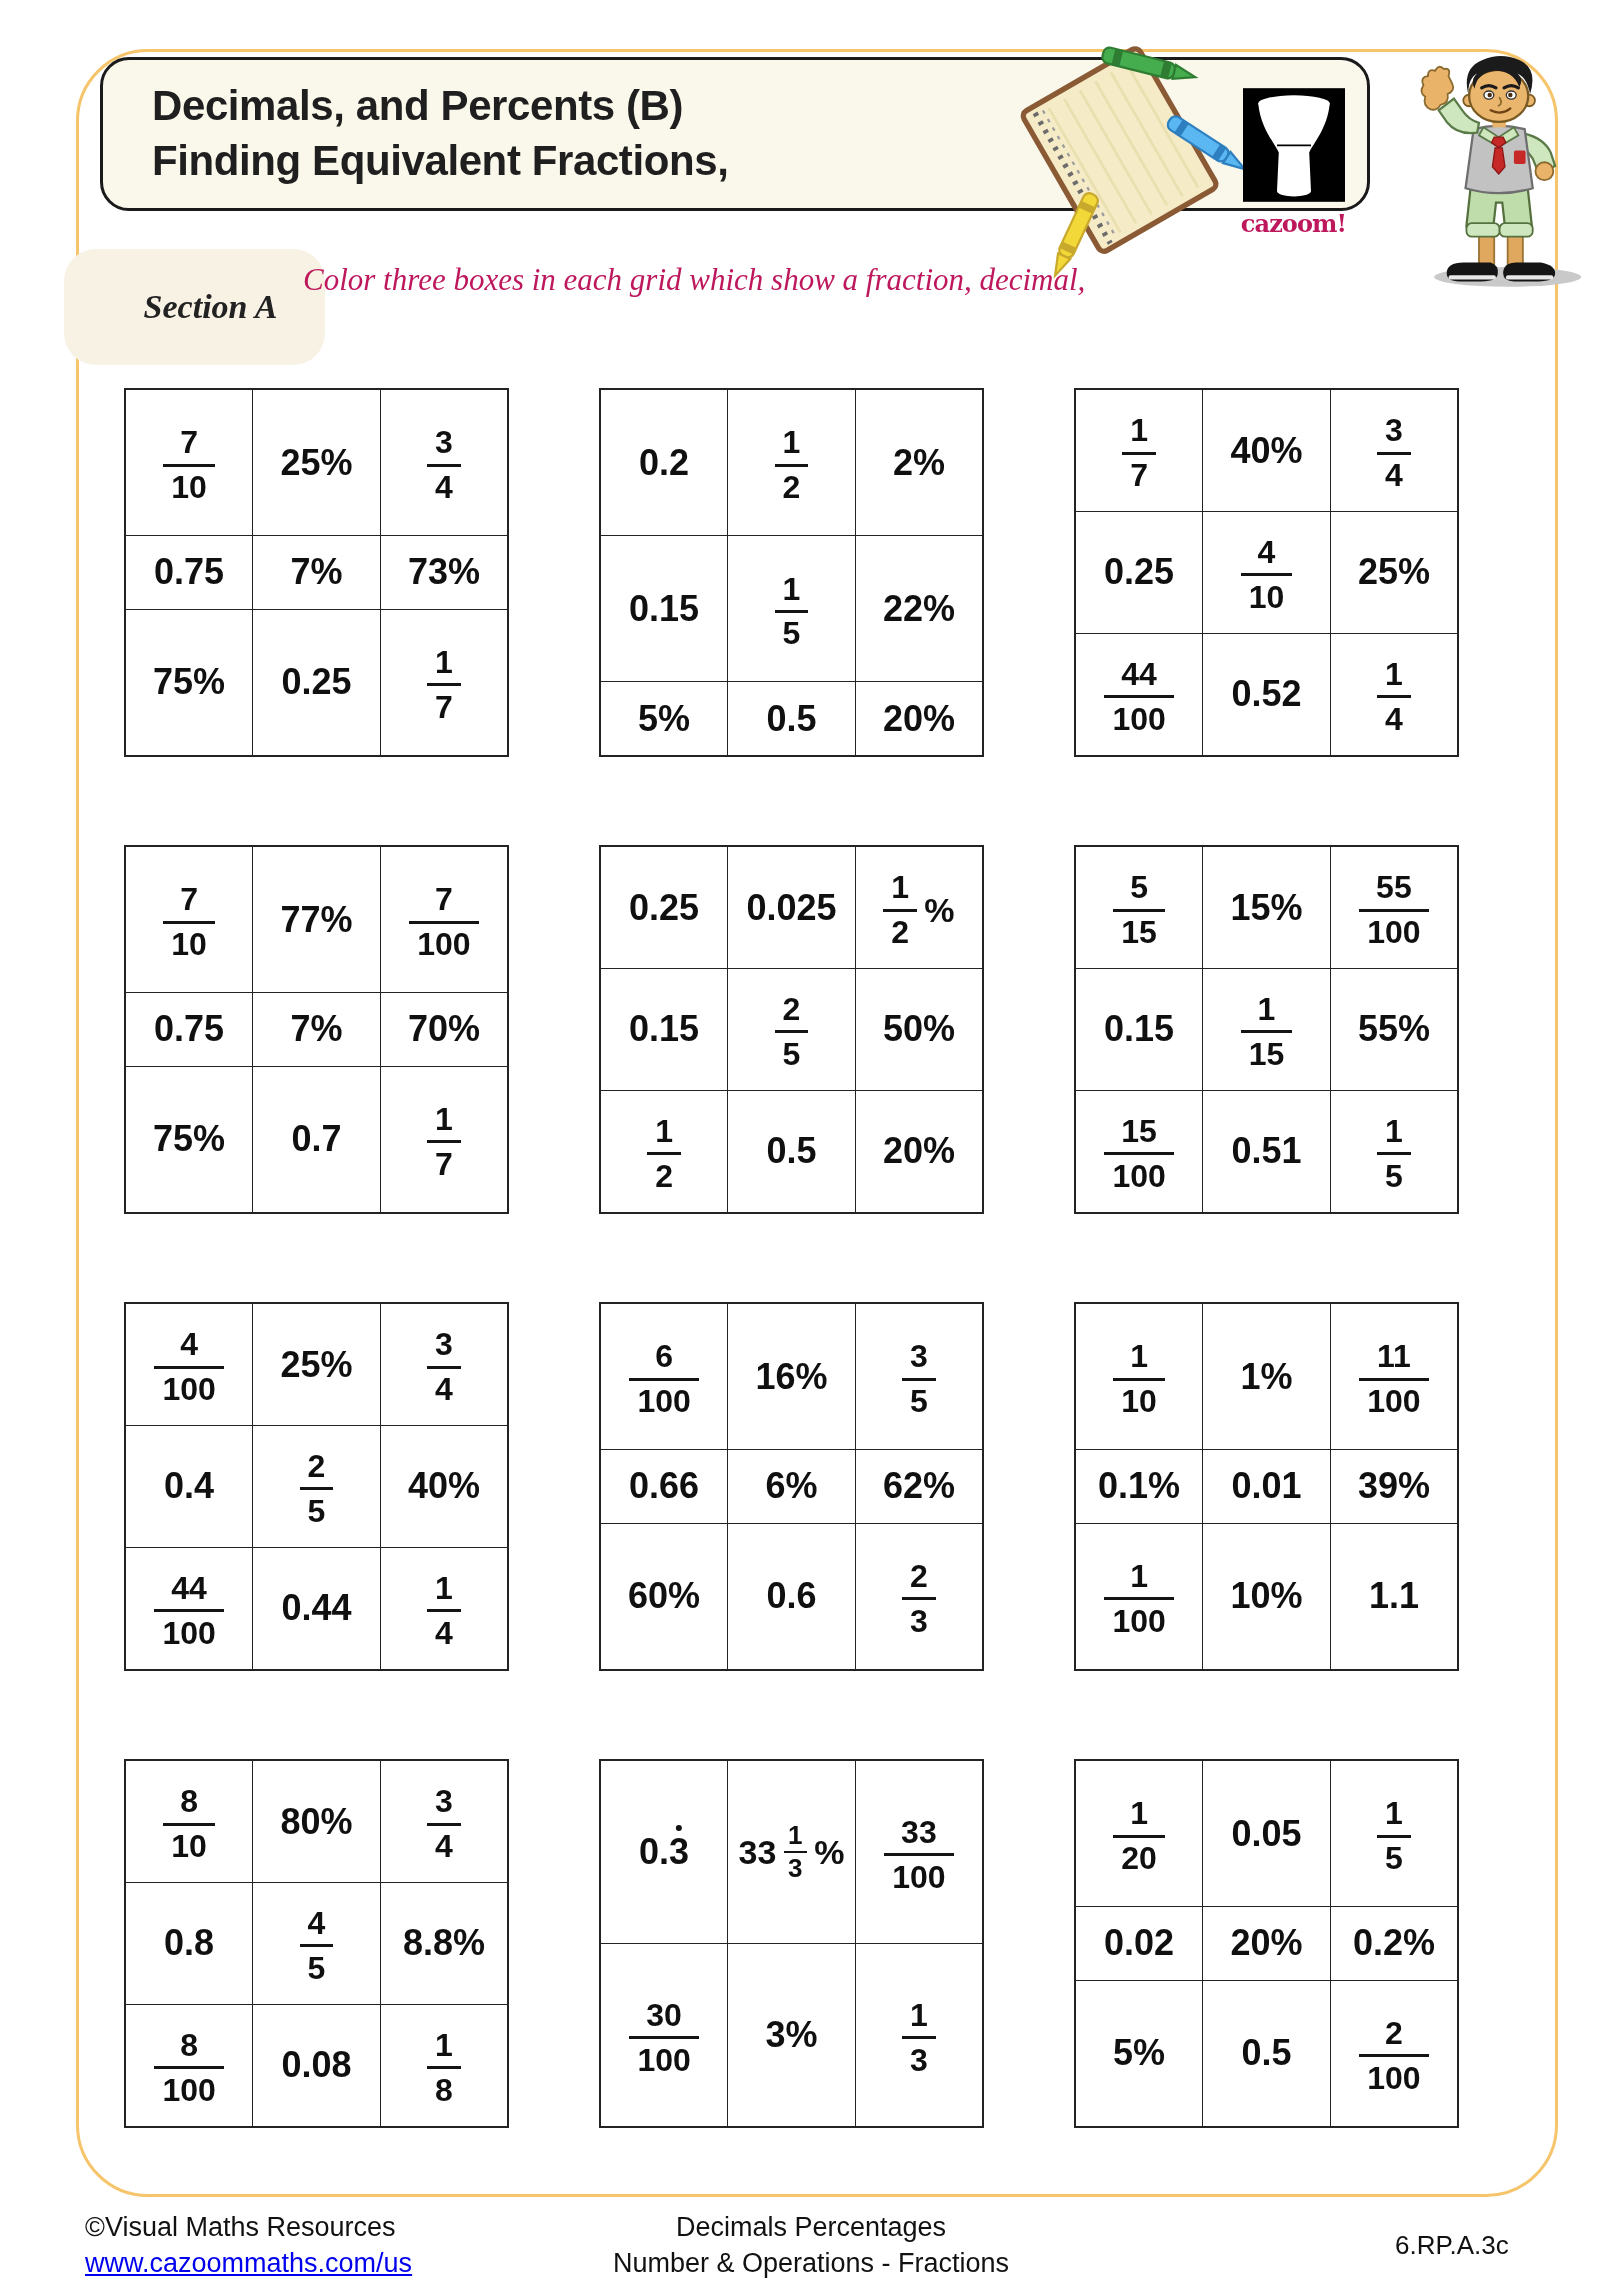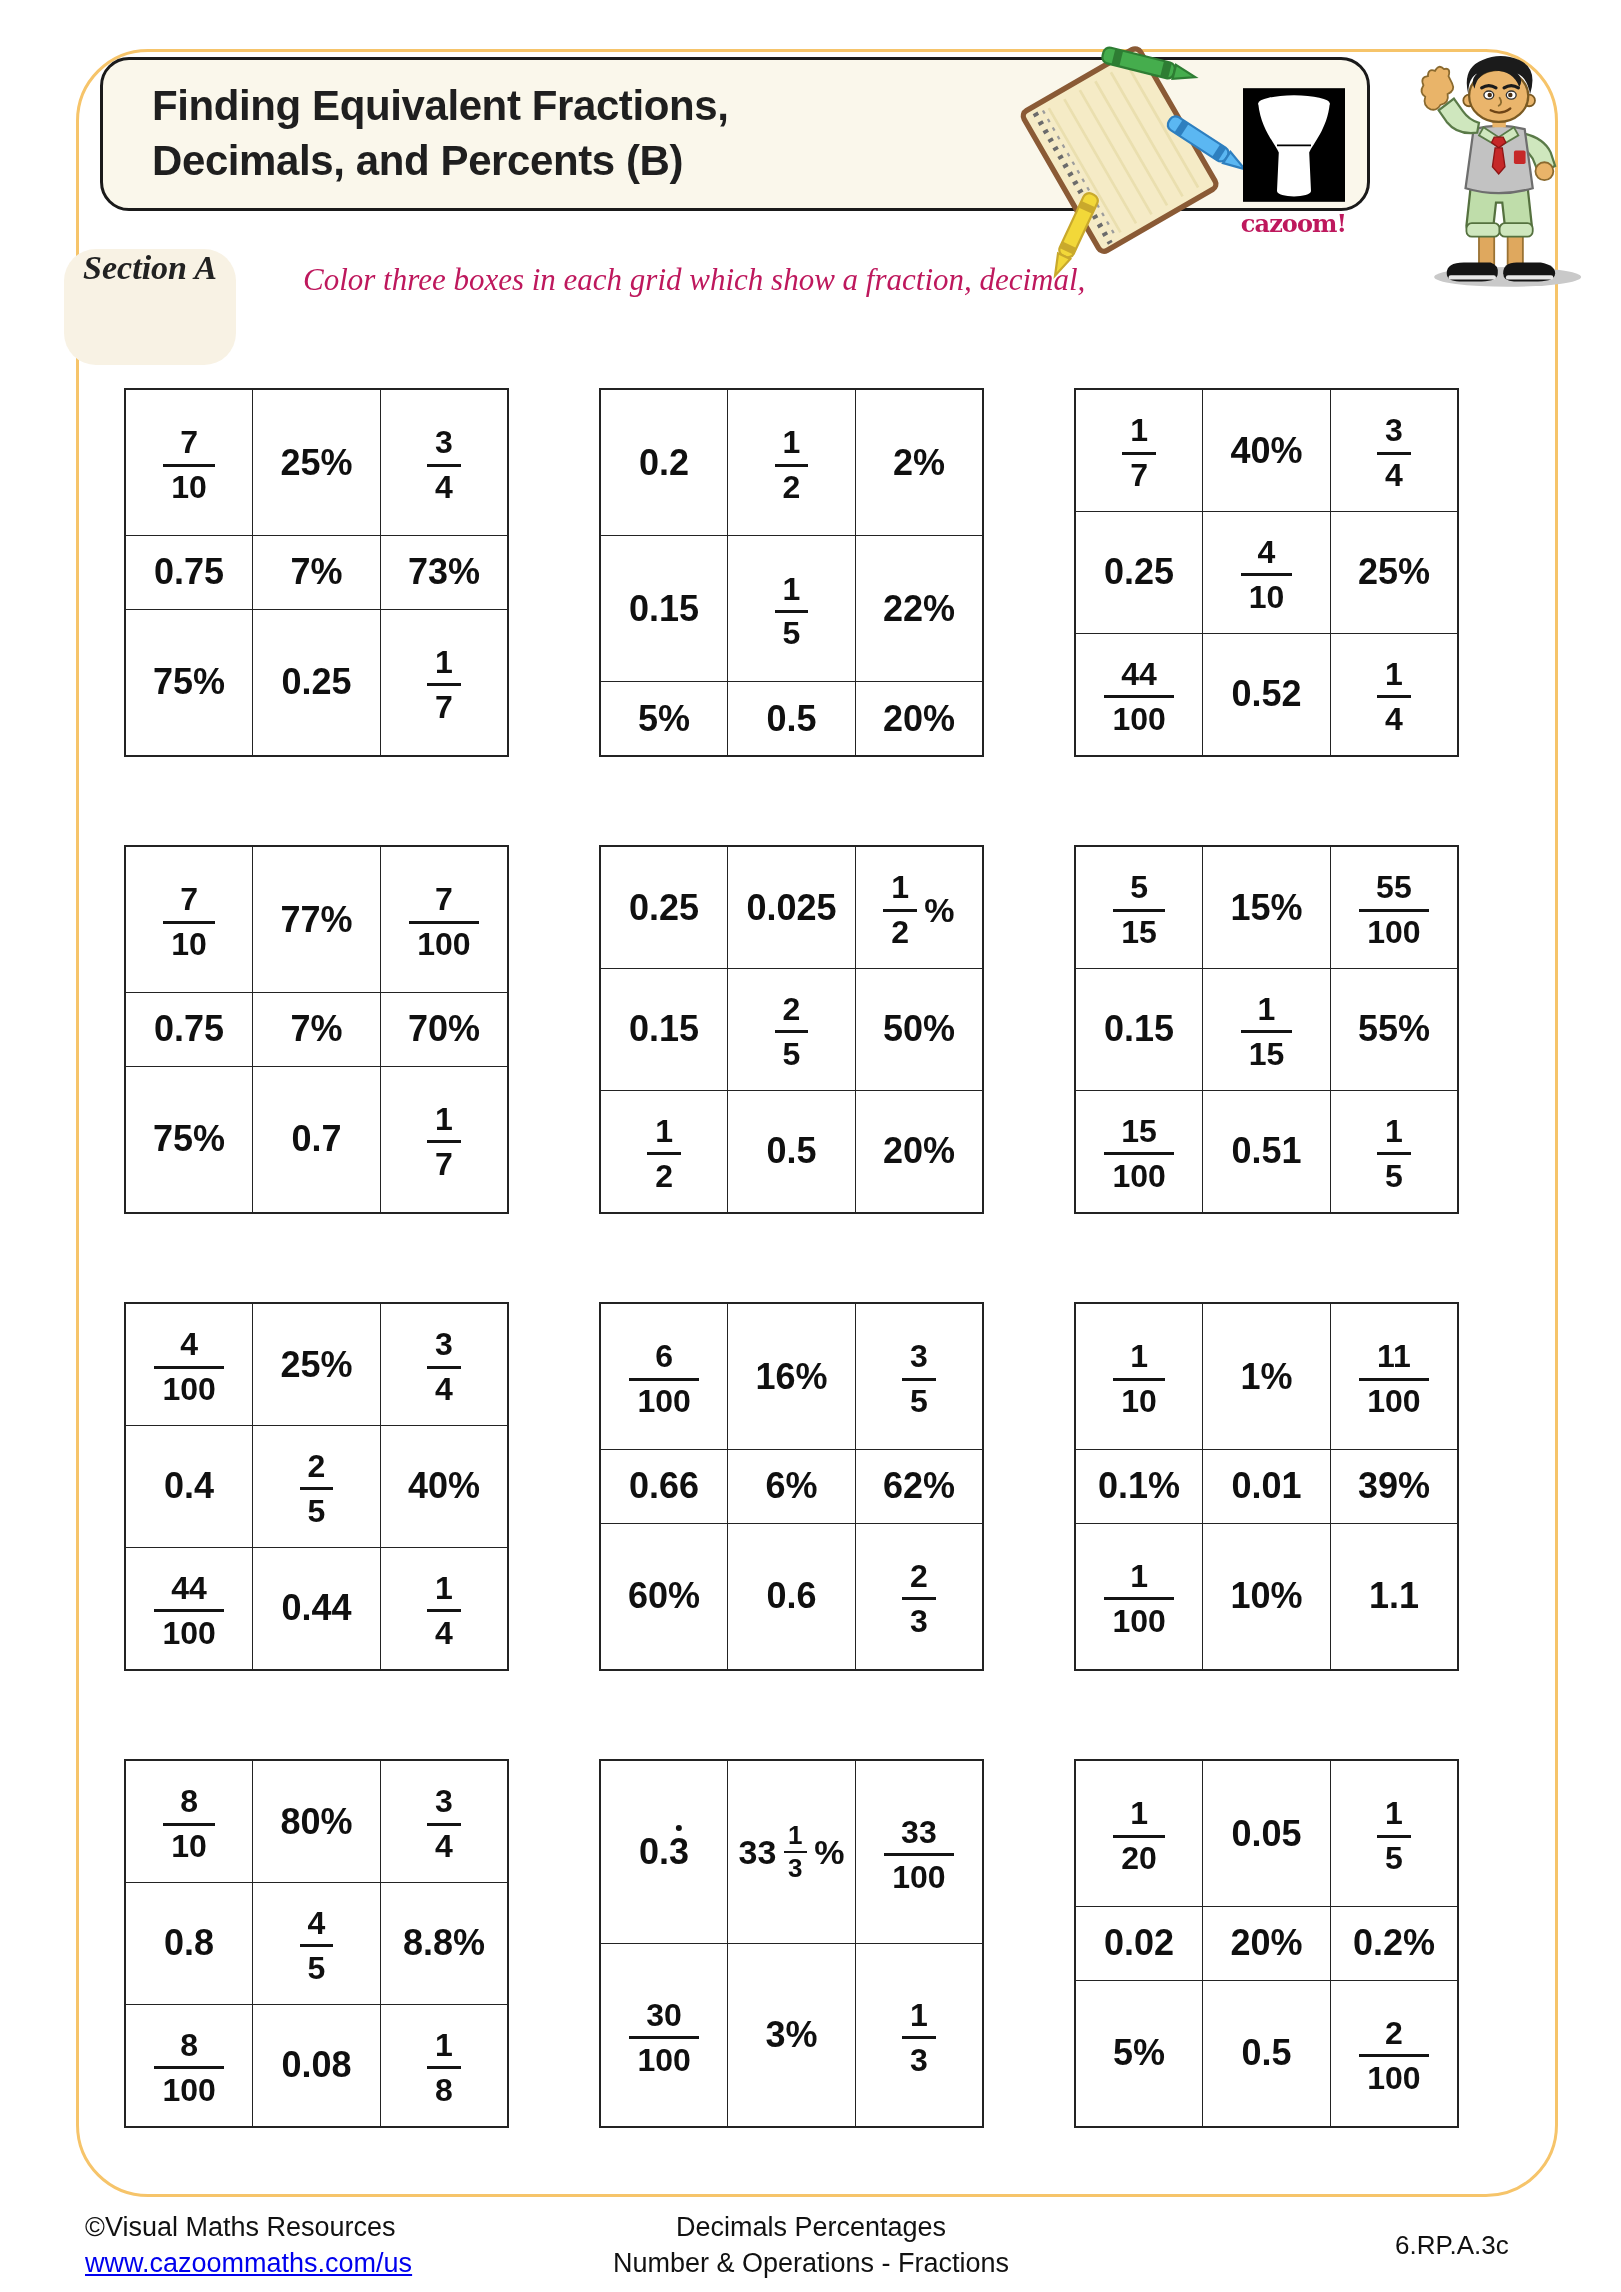--- a/index.html
+++ b/index.html
@@ -30,23 +30,23 @@
   .logo{
     position:absolute;left:1240px;top:88px;width:107px;z-index:3;text-align:center;
   }
   .logo-text{
     font-family:"DejaVu Serif", serif;font-weight:bold;font-size:24px;
     color:#be185d;margin-top:4px;letter-spacing:-0.9px;
   }
   .boy-svg{position:absolute;left:1384px;top:52px;z-index:4;}
   
   .section-label{
-    position:absolute;left:64px;top:249px;width:172px;height:116px;
+    position:absolute;left:64px;top:249px;width:229px;height:116px;
     background:var(--section-bg);border-radius:32px;
-    display:flex;align-items:flex-start;justify-content:center;z-index:1;
+    display:flex;align-items:center;justify-content:center;z-index:1;padding-left:32px;
   }
   .section-label span{
     font-family:"Liberation Serif", serif;font-style:italic;font-weight:bold;
     font-size:34px;color:#222;
   }
   .instructions{
     position:absolute;left:303px;top:258px;width:1003px;
     font-family:"Liberation Serif", serif;font-style:italic;
     font-size:31px;line-height:1.42;color:#be185d;z-index:1;
   }
@@ -87,22 +87,22 @@
   }
   .footer-right{position:absolute;left:1395px;top:2230px;font-size:26px;z-index:1;}
 </style>
 </head>
 <body>
 
 <div class="frame"></div>
 
 <div class="header-box">
   <div class="title">
+    <div>Decimals, and Percents (B)</div>
     <div>Finding Equivalent Fractions,</div>
-    <div>Decimals, and Percents (B)</div>
   </div>
 </div>
 
 <svg class="notebook-svg" width="269" height="242" viewBox="0 0 300 270">
   <g transform="rotate(-30 130 125)">
     <rect x="55" y="35" width="150" height="180" rx="7" fill="#F5EBC6" stroke="#8A5A35" stroke-width="6"></rect>
     <path d="M85 45 L85 205 M105 45 L105 205 M125 45 L125 205 M145 45 L145 205 M165 45 L165 205 M185 45 L185 205" stroke="#EADFAF" stroke-width="3" fill="none"></path>
     <line x1="69" y1="42" x2="69" y2="210" stroke="#6b6b6b" stroke-width="6" stroke-dasharray="4 7"></line>
     <line x1="78" y1="44" x2="78" y2="208" stroke="#9c9c9c" stroke-width="2.5" stroke-dasharray="4 7"></line>
   </g>

